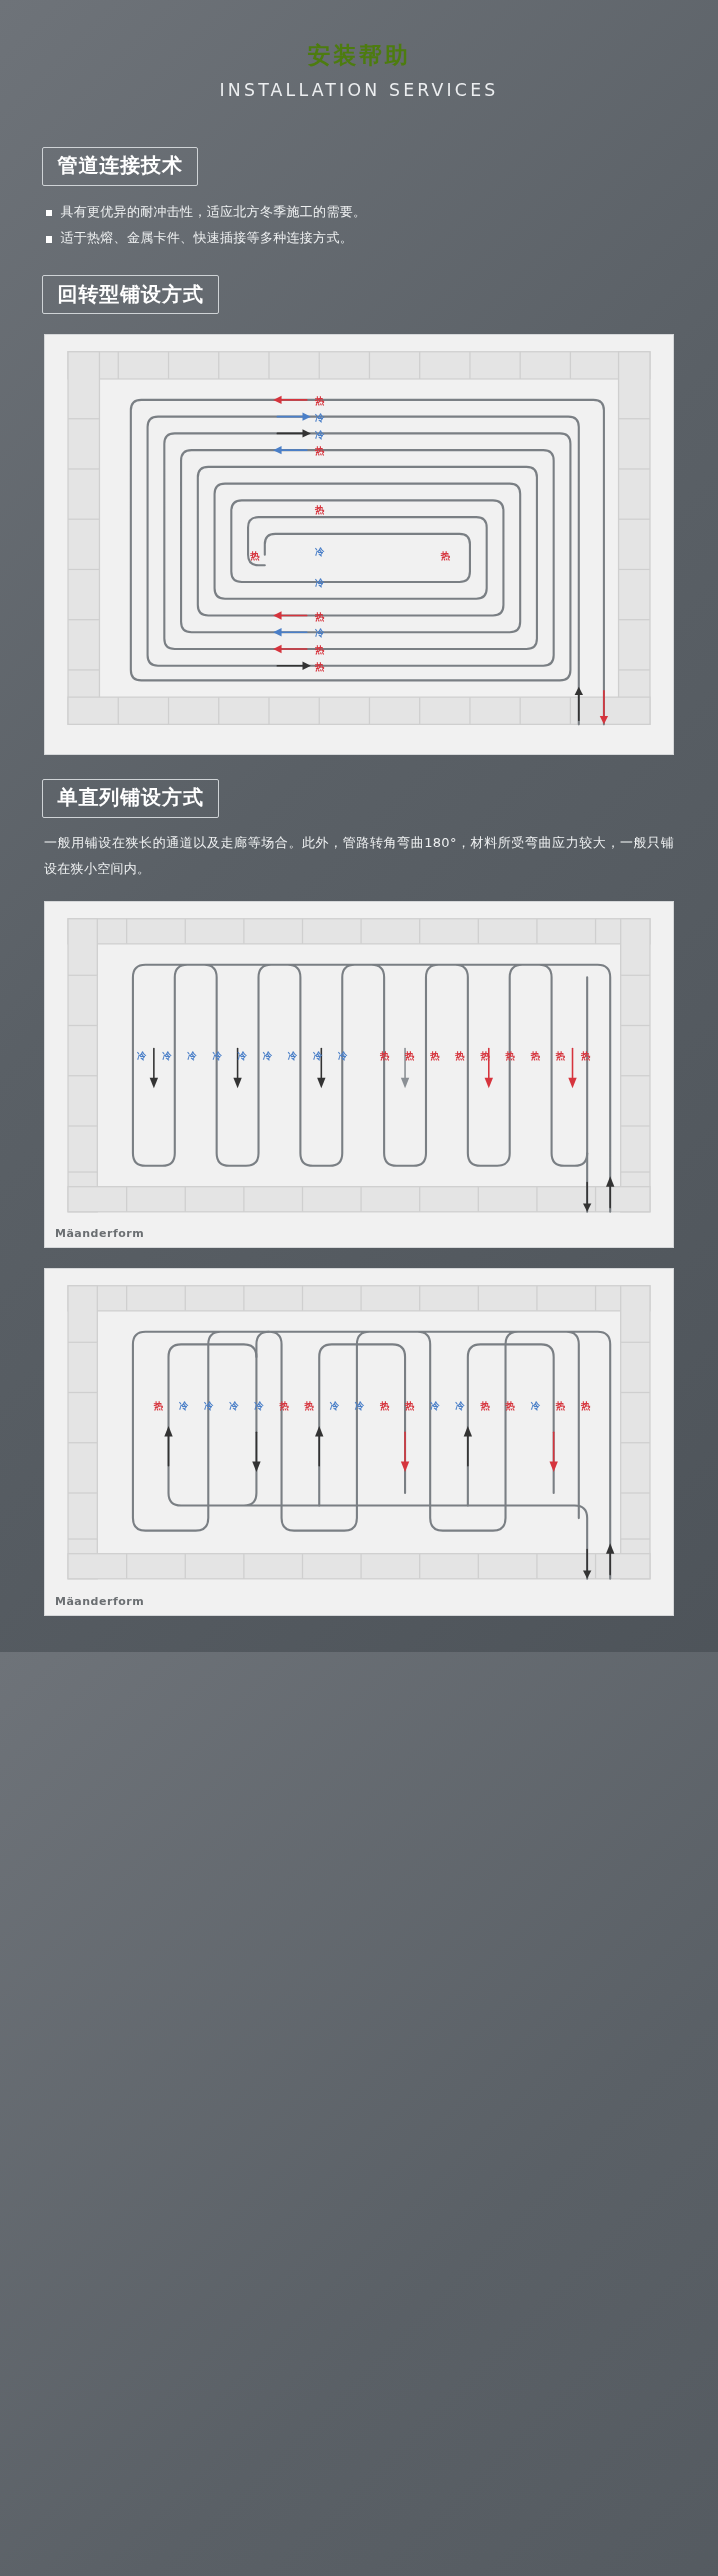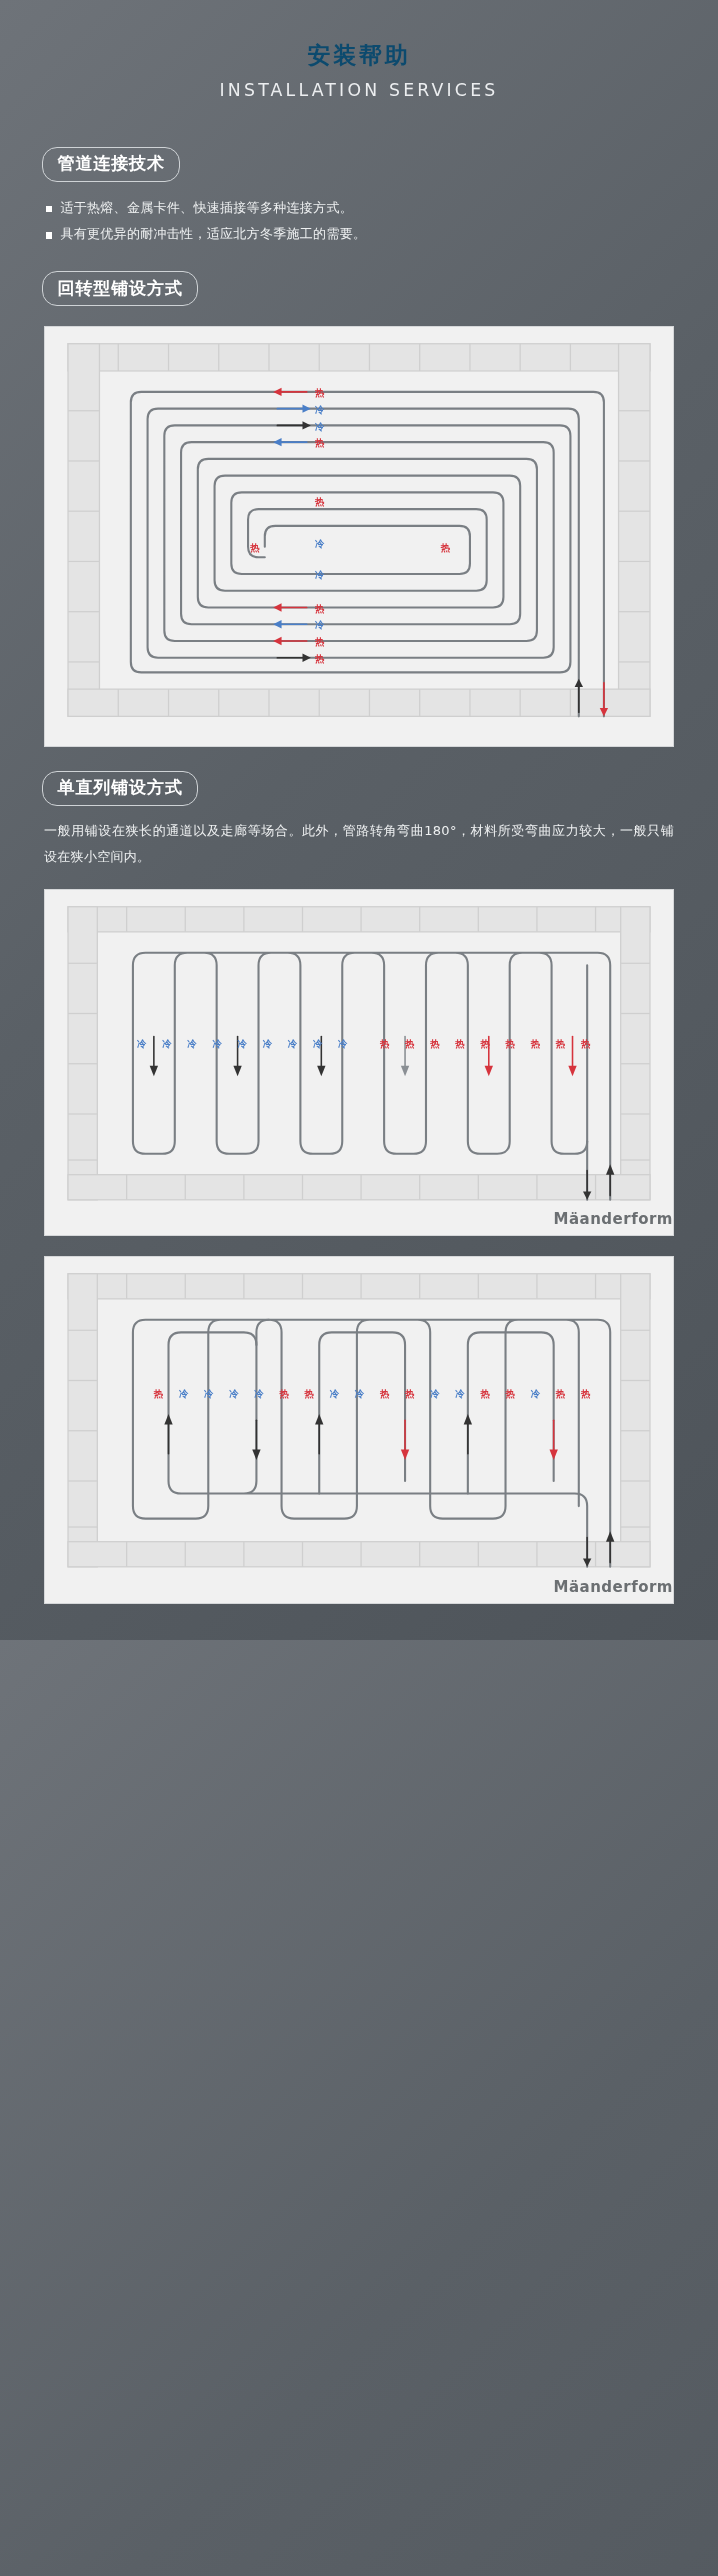--- a/index.html
+++ b/index.html
@@ -11,38 +11,38 @@
     -webkit-font-smoothing: antialiased;
   }
   .page { width: 718px; padding: 27px 0 36px 0; }
 
   
   .header { text-align: center; padding: 12.7px 0 23.6px 0; }
   .header .cn {
     font-size: 23px;
     font-weight: bold;
     letter-spacing: 2.7px;
-    color: #0c4a6e;
+    color: #4d7c0f;
   }
   .header .en {
     margin-top: 9px;
     font-size: 17.3px;
     letter-spacing: 3.2px;
     color: #eceef0;
     font-weight: 400;
   }
 
   
   .pill-wrap { padding: 0 42px; margin-top: 23.6px; }
   .pill {
     display: inline-block;
     border: 0.9px solid #cfd3d6;
-    border-radius: 15px;
+    border-radius: 2px;
     padding: 4.5px 14.5px 5.5px 14.5px;
-    font-size: 17px;
+    font-size: 20px;
     font-weight: bold;
     color: #ffffff;
     letter-spacing: 0.9px;
     background: transparent;
   }
 
   
   .para {
     padding: 0 44px;
     margin-top: 12.7px;
@@ -75,24 +75,24 @@
   .figure {
     margin: 20px 44px 0 44px;
     background: #f1f1f1;
     border: 0.9px solid #d5d7d9;
     position: relative;
   }
   .figure svg { display: block; width: 100%; height: auto; }
   .caption {
     position: absolute;
     bottom: 7.3px;
-    left: 0;
+    left: 10px;
     width: 100%;
-    text-align: right;
-    font-size: 15px;
+    text-align: left;
+    font-size: 11px;
     color: #6b6f72;
     letter-spacing: 0.5px;
     font-weight: bold;
   }
   .label-hot { fill: #d6343d; font-size: 9px; font-weight: bold; }
   .label-cold { fill: #4a7fc8; font-size: 9px; font-weight: bold; }
 </style>
 </head>
 <body>
 
@@ -100,22 +100,22 @@
 
   <div class="header">
     <div class="cn">安装帮助</div>
     <div class="en">INSTALLATION SERVICES</div>
   </div>
 
   <div class="pill-wrap">
     <span class="pill">管道连接技术</span>
   </div>
   <ul class="bullets">
+    <li>具有更优异的耐冲击性，适应北方冬季施工的需要。</li>
     <li>适于热熔、金属卡件、快速插接等多种连接方式。</li>
-    <li>具有更优异的耐冲击性，适应北方冬季施工的需要。</li>
   </ul>
 
 
   <div class="pill-wrap">
     <span class="pill">回转型铺设方式</span>
   </div>
 
   <div class="figure">
     <svg viewBox="0 0 600 400" xmlns="http://www.w3.org/2000/svg">
       <rect x="0" y="0" width="600" height="400" fill="#f1f1f1"></rect>

